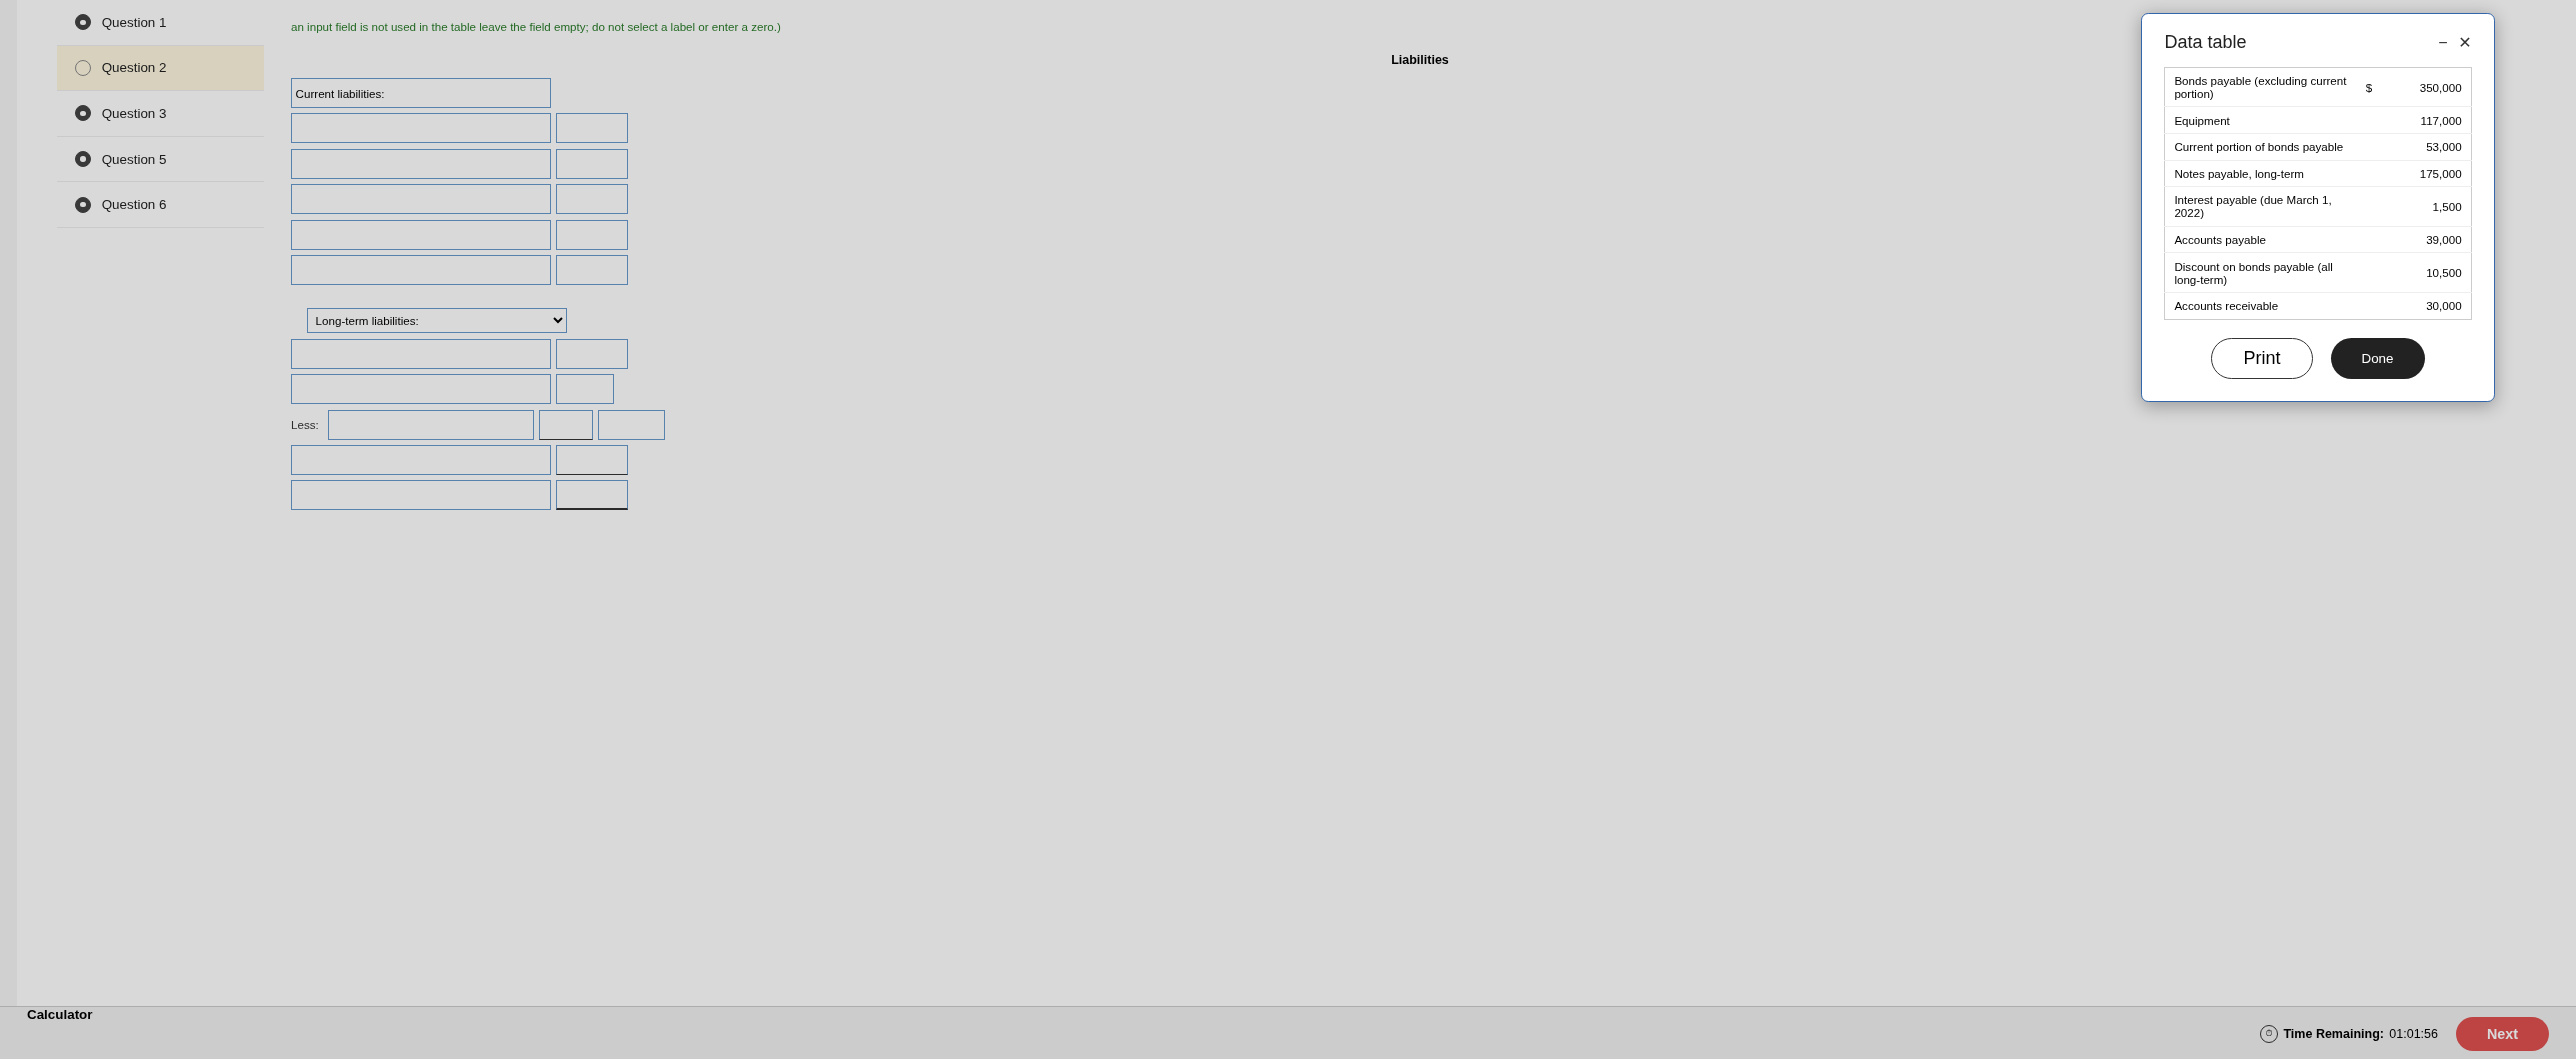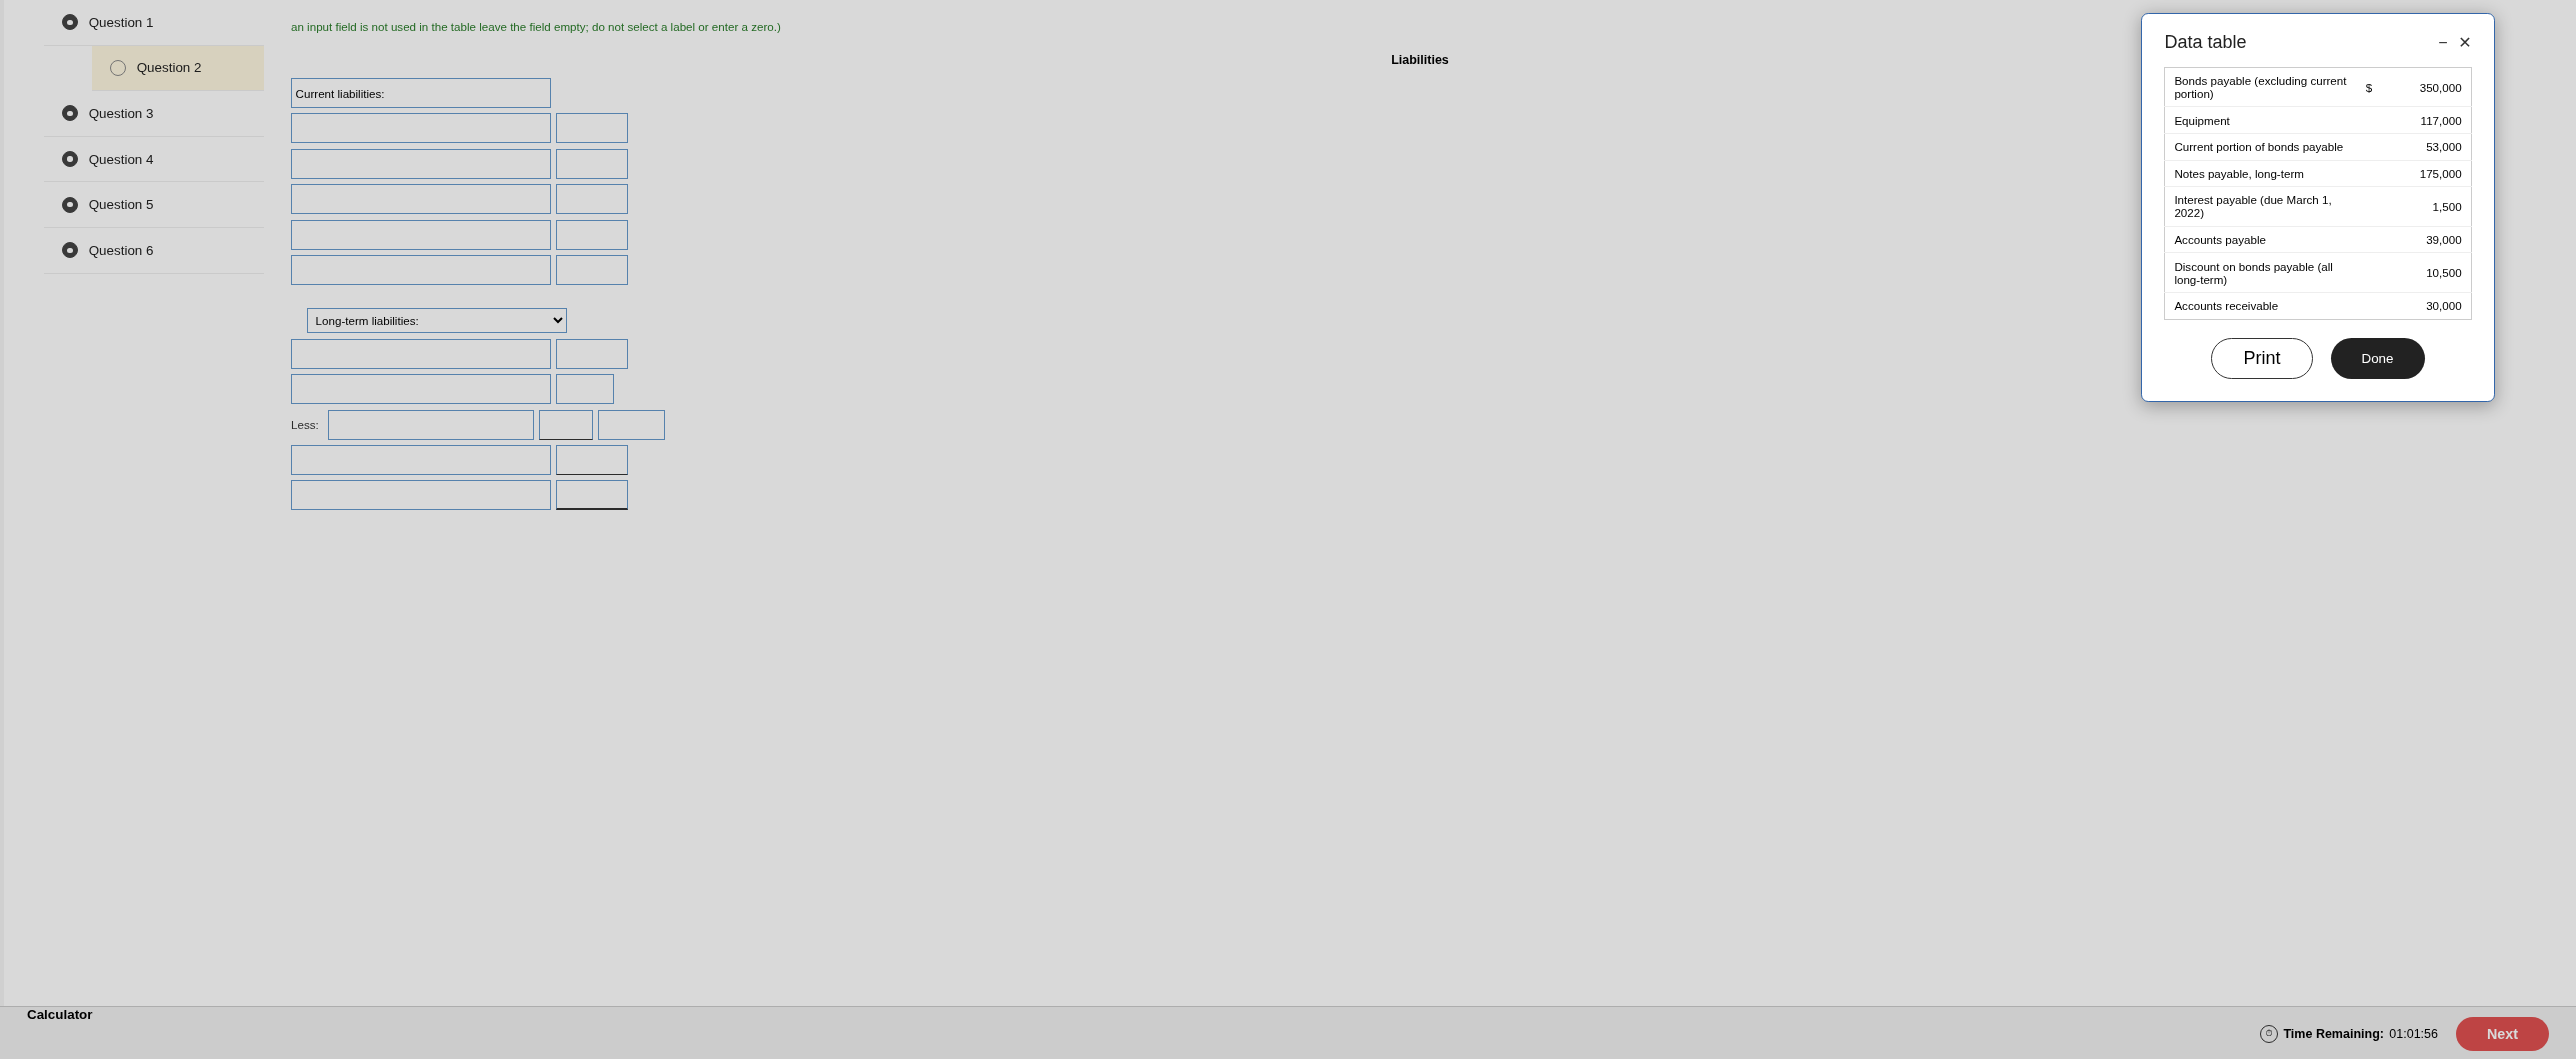--- a/index.html
+++ b/index.html
@@ -1,37 +1,36 @@
 <!DOCTYPE html>
 <html style="font-size:14.3px"><head>
   <meta charset="utf-8">
   <style>
     * { box-sizing: border-box; margin: 0; padding: 0; }
     body { font-family: Arial, sans-serif; font-size: 12.5px; background: #f5f5f5; height: 1060px; overflow: hidden; position: relative; }
 
     
     .sidebar {
       position: absolute;
-      left: 4px; top: 0; bottom: 0;
+      left: 17px; top: 0; bottom: 0;
       width: 264px;
       background: #fff;
       border-right: 0.9px solid #ddd;
       padding-left: 40px;
     }
     .sidebar-item {
       display: flex;
       align-items: center;
       padding: 14.3px 18px;
       cursor: pointer;
       border-bottom: 0.9px solid #eee;
       gap: 10.7px;
     }
     .sidebar-item.active {
       background: #fdf6e0;
-      margin-left: 48px;
     }
     .sidebar-item .radio-icon {
       width: 16px; height: 16px;
       border-radius: 50%;
       border: 1.8px solid #555;
       display: flex; align-items: center; justify-content: center;
       flex-shrink: 0;
     }
     .sidebar-item.active .radio-icon {
       border-color: #888;
@@ -275,26 +274,20 @@
   <div class="sidebar-item filled">
     <div class="radio-icon">
       <div class="radio-inner"></div>
     </div>
     <span class="sidebar-item-label">Question 3</span>
   </div>
   <div class="sidebar-item filled">
     <div class="radio-icon">
       <div class="radio-inner"></div>
     </div>
-    <span class="sidebar-item-label">Question 4</span>
-  </div>
-  <div class="sidebar-item filled">
-    <div class="radio-icon">
-      <div class="radio-inner"></div>
-    </div>
     <span class="sidebar-item-label">Question 5</span>
   </div>
   <div class="sidebar-item filled">
     <div class="radio-icon">
       <div class="radio-inner"></div>
     </div>
     <span class="sidebar-item-label">Question 6</span>
   </div>
 </div>
 

